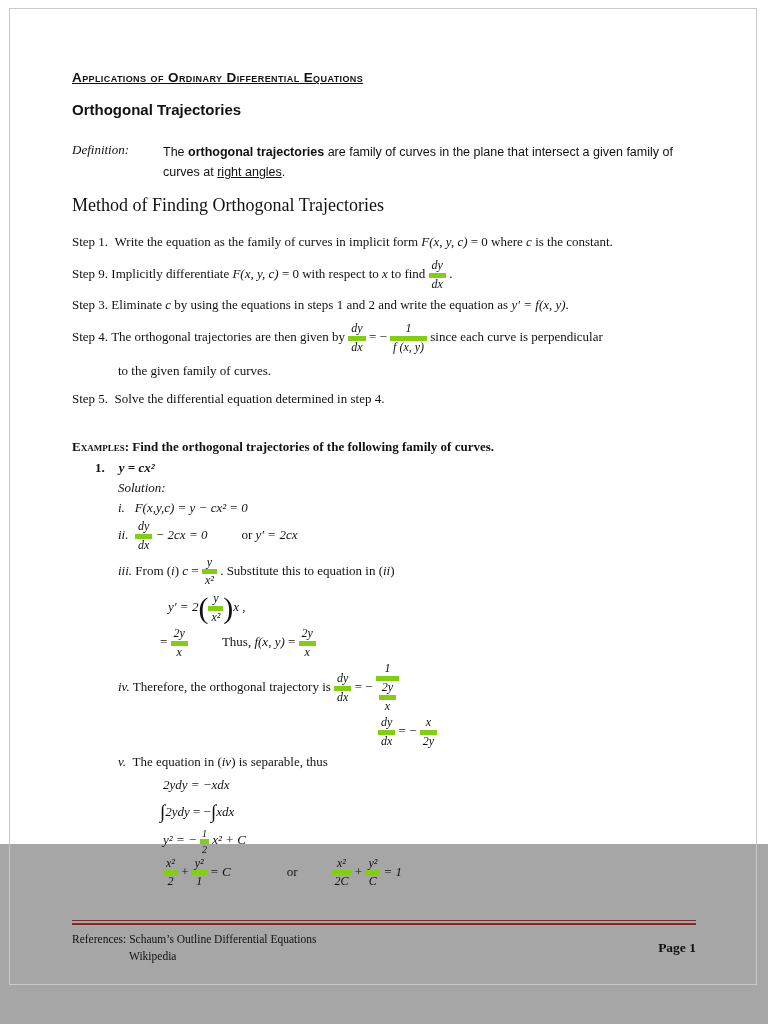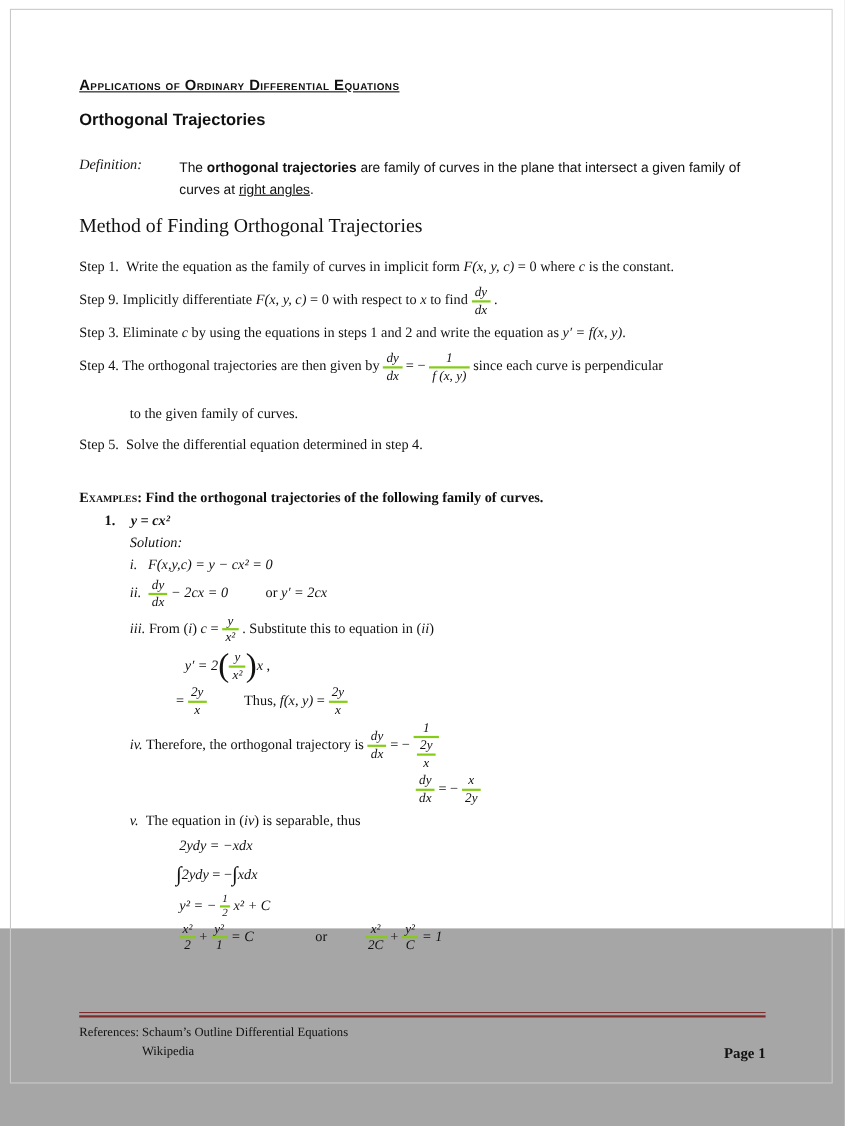--- a/index.html
+++ b/index.html
@@ -13,44 +13,44 @@
   .doc-heading{font-family:"Liberation Sans",sans-serif;font-weight:bold;font-size:15px;margin:0 0 24px 0;}
 
   .definition-row{display:flex;margin:0 0 13px 0;}
   .def-label{width:91px;font-style:italic;font-size:13px;flex:none;}
   .def-text{width:523px;font-family:"Liberation Sans",sans-serif;font-size:12.5px;line-height:1.6;}
 
   .method-heading{font-size:18px;margin:0 0 17px 0;}
 
   .step,.line{font-size:13px;line-height:1.45;white-space:nowrap;}
   .step{margin:0 0 7px 0;}
-  .s2{margin-bottom:5px}.s4{margin-bottom:18px}.s4b{margin-bottom:9px}.s5{margin-bottom:29px}
+  .s2{margin-bottom:5px}.s4{margin-bottom:7px}.s4b{margin-bottom:9px}.s5{margin-bottom:29px}
 
   .examples-heading{margin-bottom:3px;}
   .mb1{margin-bottom:1px}.mb2{margin-bottom:2px}.mb3{margin-bottom:3px}.mb4{margin-bottom:4px}.mb5{margin-bottom:5px}
 
   .ind-23{margin-left:23px}.ind-46{margin-left:46px}.ind-68{margin-left:96px}
   .ind-88{margin-left:88px}.ind-91{margin-left:91px}.ind-306{margin-left:306px}
 
   .b{font-weight:bold}.i{font-style:italic}.bi{font-weight:bold;font-style:italic}
   .u{text-decoration:underline}.sc{font-variant:small-caps}
   .gap-sm{display:inline-block;width:14px}.gap-md{display:inline-block;width:34px}.gap-lg{display:inline-block;width:56px}
 
   .frac{display:inline-block;vertical-align:middle;text-align:center;}
   .frac .num,.frac .den{display:block;padding:0 3px;font-size:12px;line-height:1.15;font-family:Liberation Serif, serif;}
-  .frac .den{border-top:2px solid #84cc16;}
+  .frac .den{border-top:5px solid #84cc16;}
   .frac.i{font-style:italic}
   .frac.fs .num,.frac.fs .den{font-size:10px;padding:0 2px;line-height:1.1;}
   .frac .den .frac .num,.frac .den .frac .den{font-size:12px;}
   .bigp{font-size:30px;line-height:0;vertical-align:middle;font-weight:400;}
   .intg{font-size:19px;vertical-align:-2px;}
 
   .footer{position:absolute;left:72px;top:920px;width:624px;}
   .footer-rule{height:2px;border-top:1px solid #7d2b2b;border-bottom:2px solid #7d2b2b;margin-bottom:6px;}
-  .footer-row{display:flex;justify-content:space-between;align-items:flex-end;}
+  .footer-row{display:flex;justify-content:space-between;align-items:center;}
   .refs{font-size:11.5px;line-height:1.5;}
   .ref2{margin-left:57px;}
   .page-num{font-weight:bold;font-size:13.5px;}
 </style>
 </head>
 <body>
 
 <div class="page">
   <div class="border-frame"></div>
 

